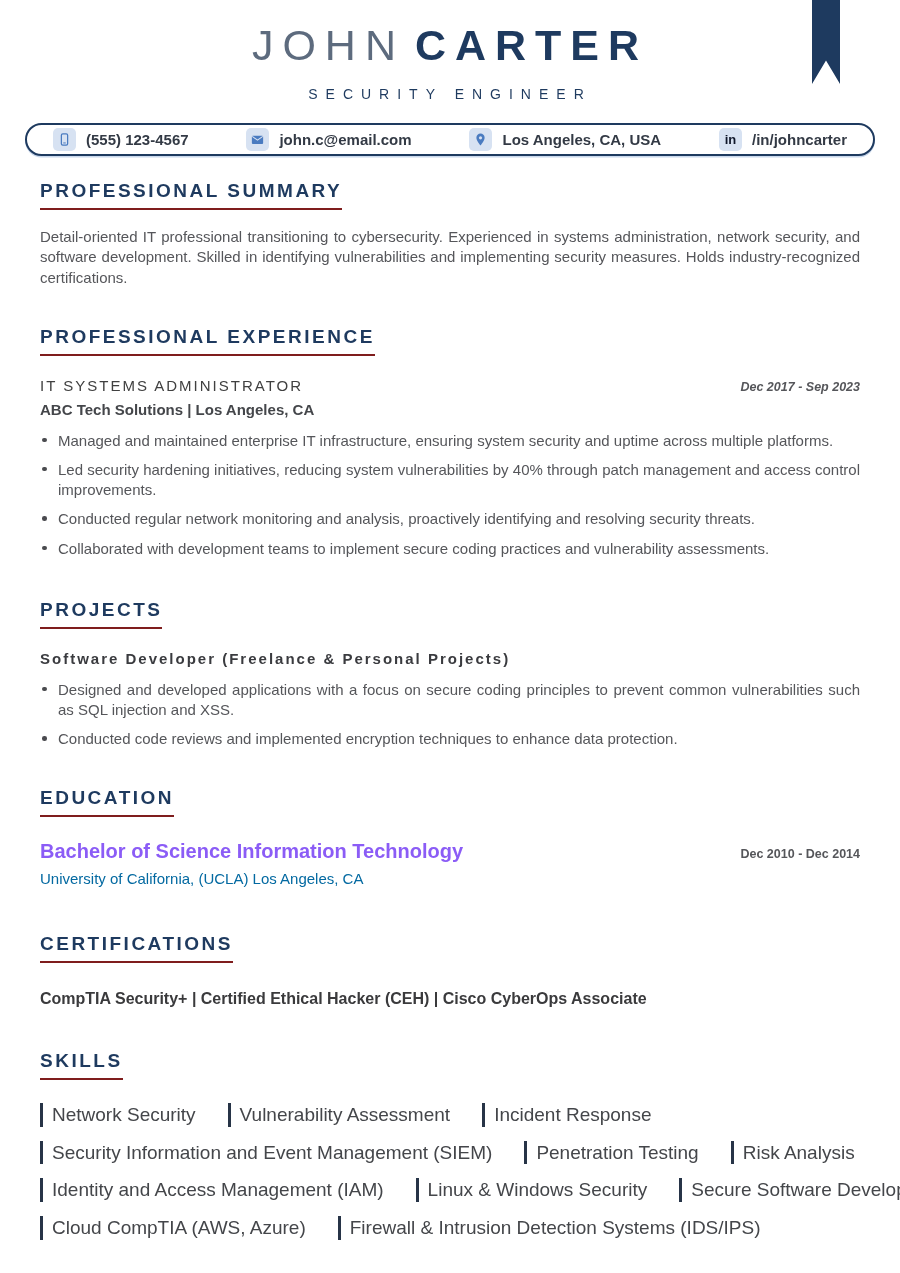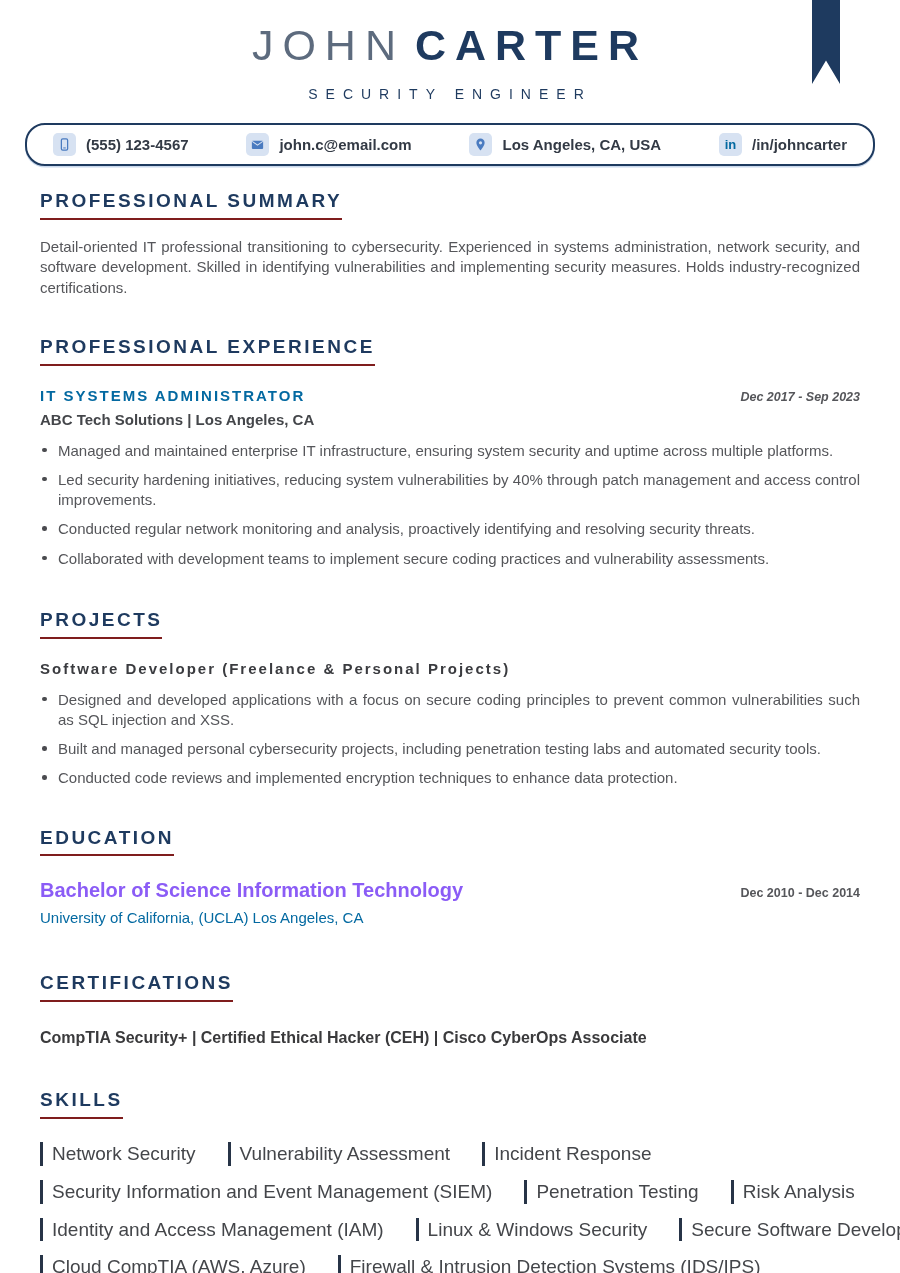--- a/index.html
+++ b/index.html
@@ -29,42 +29,42 @@
   .name .last  { color: #1e3a5f; font-weight: 800; margin-left: 10px; }
   .job-title-line {
     margin-top: 17px;
     font-size: 14px; font-weight: 400;
     letter-spacing: 8px;
     color: #1e3a5f;
   }
   
   .contact-bar {
     margin: 21px auto 0;
-    width: 850px; height: 43px;
+    width: 850px; height: 33px;
     border: 2.5px solid #1e3a5f;
     border-radius: 20px;
     background: #ffffff;
     box-shadow: 0 1.5px 0 #c9d8ec;
     display: flex; align-items: center;
     justify-content: space-between;
     padding: 6px 26px;
   }
   .contact-item {
     display: flex; align-items: center; gap: 10px;
     font-size: 15px; font-weight: 700; color: #333a45;
     white-space: nowrap;
   }
   .chip {
     width: 23px; height: 23px; border-radius: 5px;
     background: #d7e2f2; color: #4a7bc0;
     display: flex; align-items: center; justify-content: center;
     flex: 0 0 auto;
   }
   .chip svg { width: 15px; height: 15px; display: block; }
-  .chip.in-chip { font-size: 13px; font-weight: 700; color: #0369a1; }
+  .chip.in-chip { font-size: 13px; font-weight: 700; color: #0f172a; }
   
   .content { padding: 0 40px; }
   h2.sec-heading {
     display: inline-block;
     font-size: 19px; font-weight: 800;
     letter-spacing: 2.5px;
     color: #1e3a5f;
     padding-bottom: 5px;
     border-bottom: 2px solid #7f1d1d;
     line-height: 1.2;
@@ -80,22 +80,22 @@
     margin-top: 17px;
     font-size: 15px; line-height: 1.35;
     text-align: justify;
     color: #55565a;
   }
   .row-split {
     display: flex; justify-content: space-between; align-items: baseline;
   }
   .job-row { margin-top: 21px; }
   .position {
-    font-size: 15px; font-weight: 700; letter-spacing: 2px;
-    color: #0369a1;
+    font-size: 15px; font-weight: 400; letter-spacing: 2px;
+    color: #404040;
   }
   .date { font-size: 12.5px; font-weight: 700; color: #55565a; }
   .date.italic { font-style: italic; }
   .company {
     margin-top: 7px;
     font-size: 15px; font-weight: 700; color: #44464a;
   }
   ul.bullets { margin-top: 13px; list-style: none; }
   ul.bullets li {
     position: relative;
@@ -203,21 +203,20 @@
       <li>Conducted regular network monitoring and analysis, proactively identifying and resolving security threats.</li>
       <li>Collaborated with development teams to implement secure coding practices and vulnerability assessments.</li>
     </ul>
   </section>
 
   <section class="projects">
     <h2 class="sec-heading">PROJECTS</h2>
     <div class="project-role">Software Developer (Freelance &amp; Personal Projects)</div>
     <ul class="bullets">
       <li>Designed and developed applications with a focus on secure coding principles to prevent common vulnerabilities such as SQL injection and XSS.</li>
-      <li>Built and managed personal cybersecurity projects, including penetration testing labs and automated security tools.</li>
       <li>Conducted code reviews and implemented encryption techniques to enhance data protection.</li>
     </ul>
   </section>
 
   <section class="education">
     <h2 class="sec-heading">EDUCATION</h2>
     <div class="row-split edu-row">
       <span class="degree">Bachelor of Science Information Technology</span>
       <span class="date">Dec 2010 - Dec 2014</span>
     </div>

